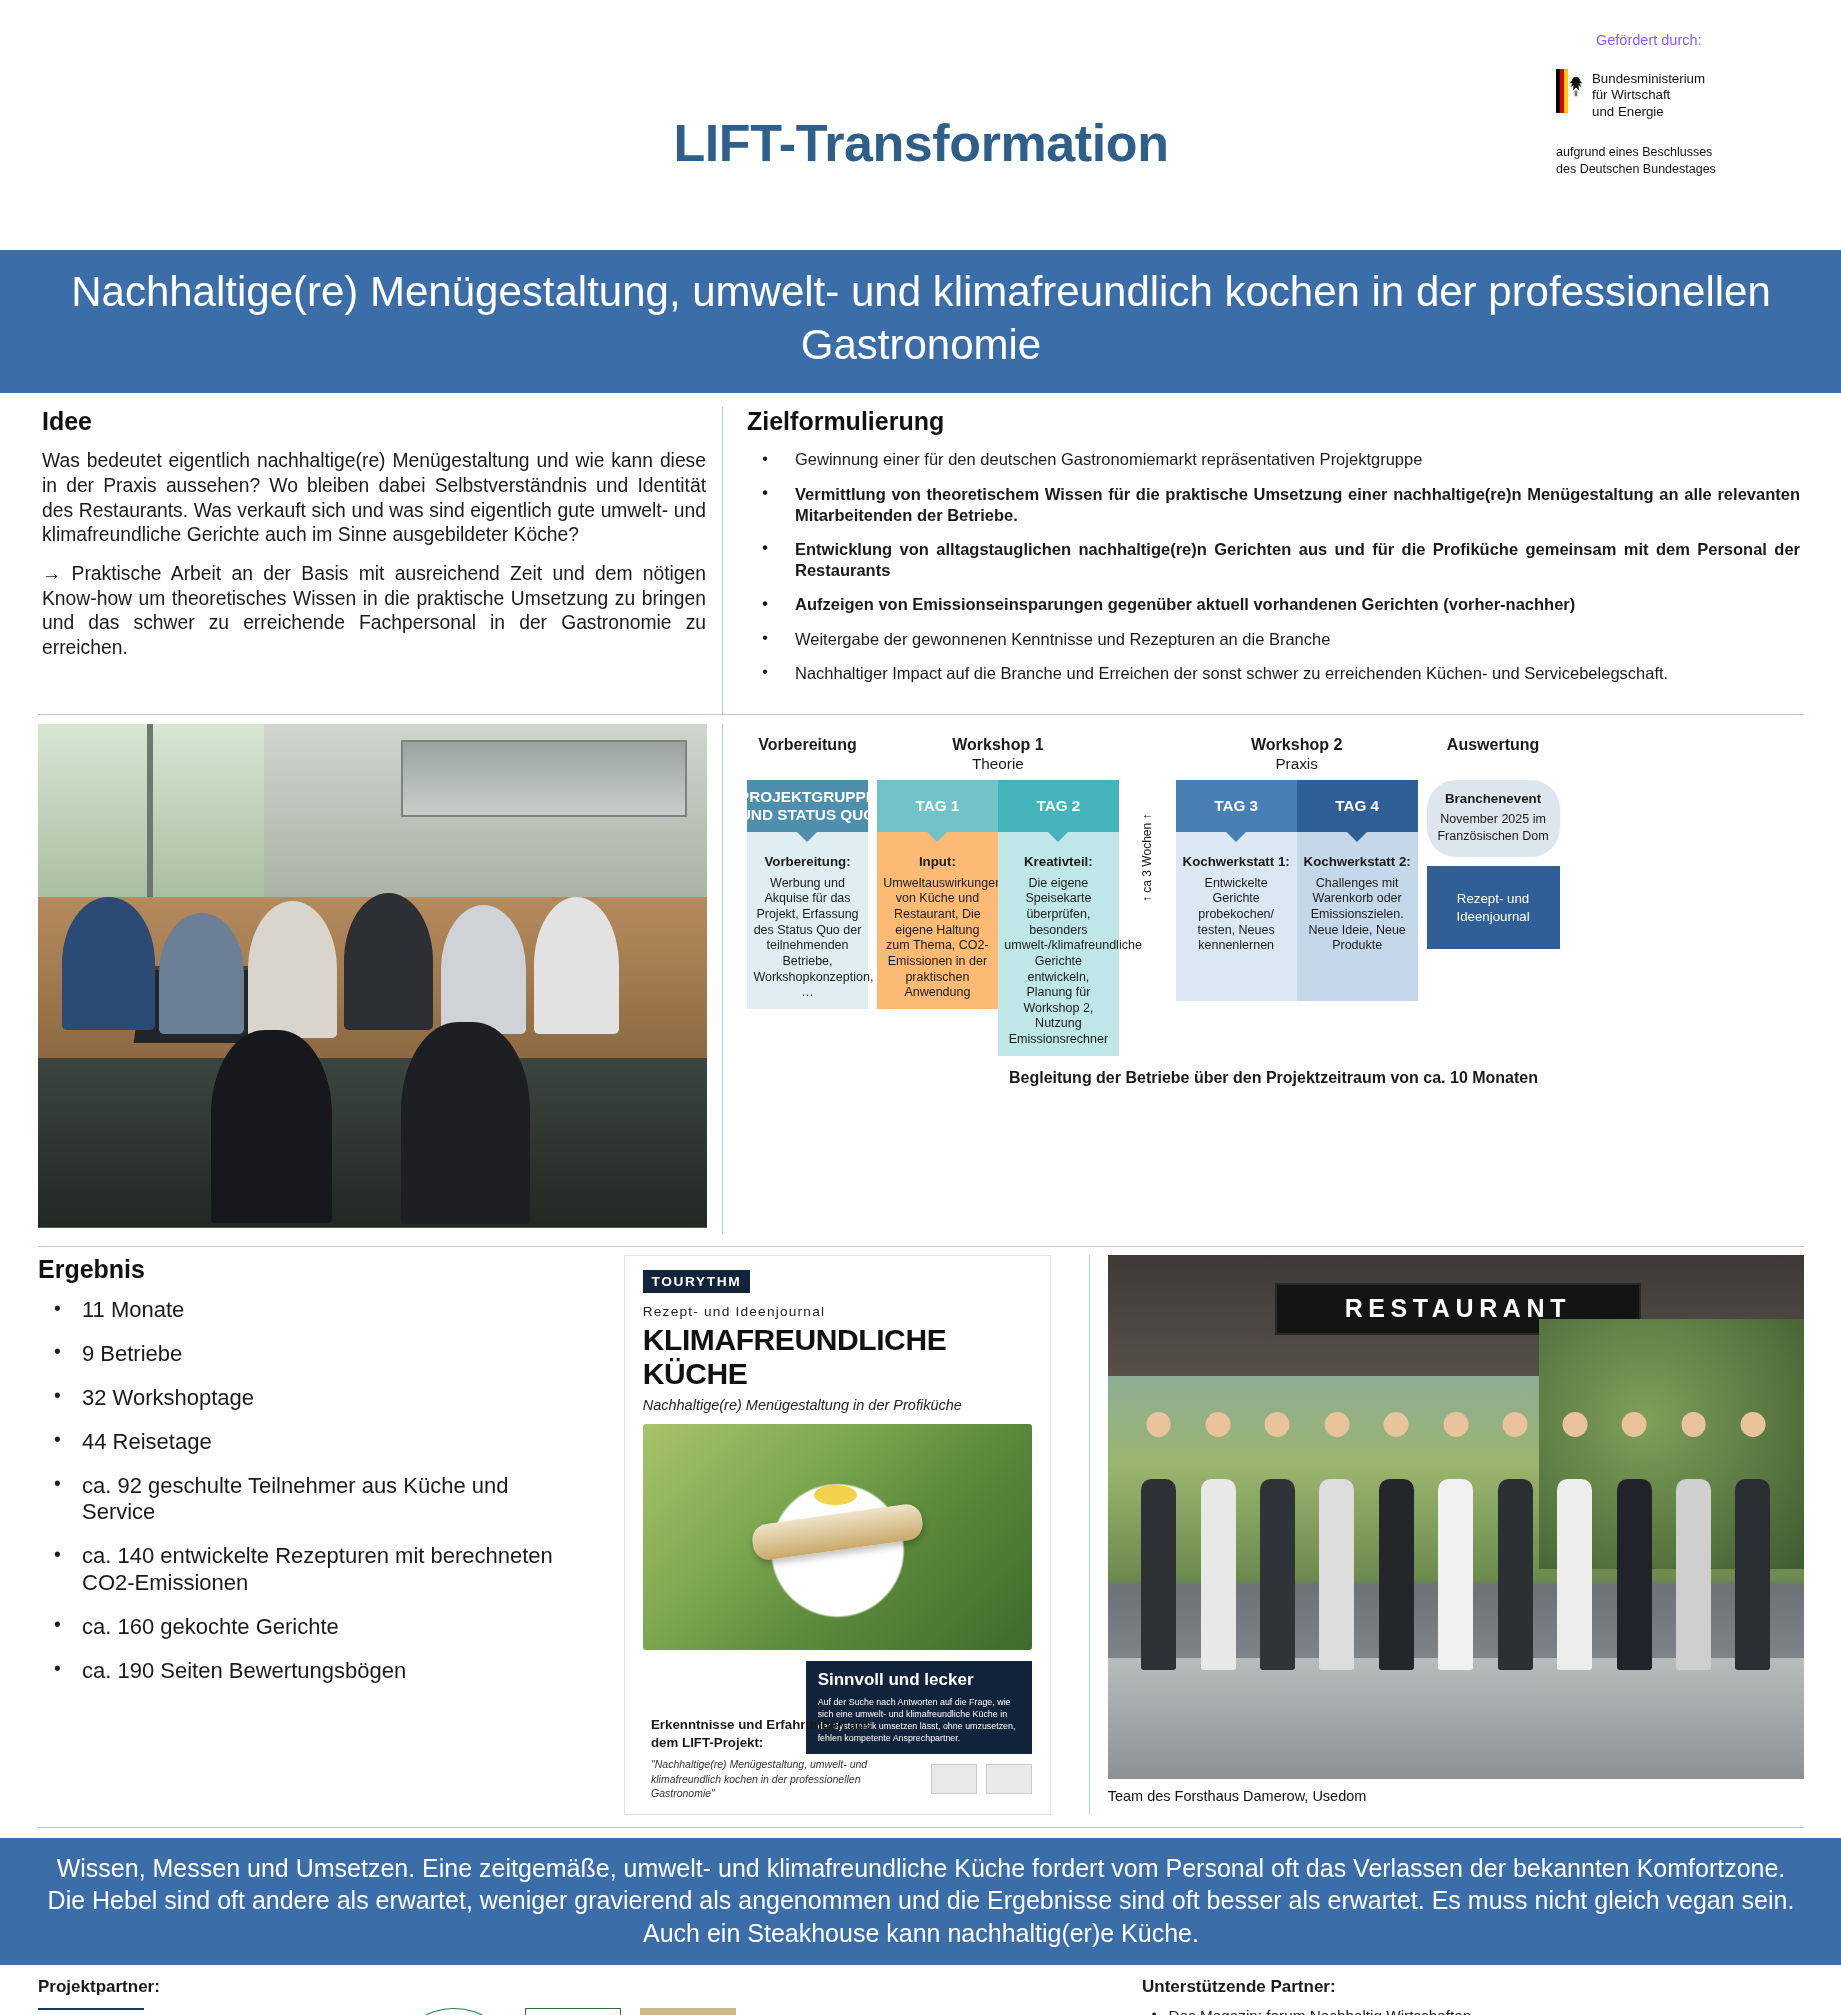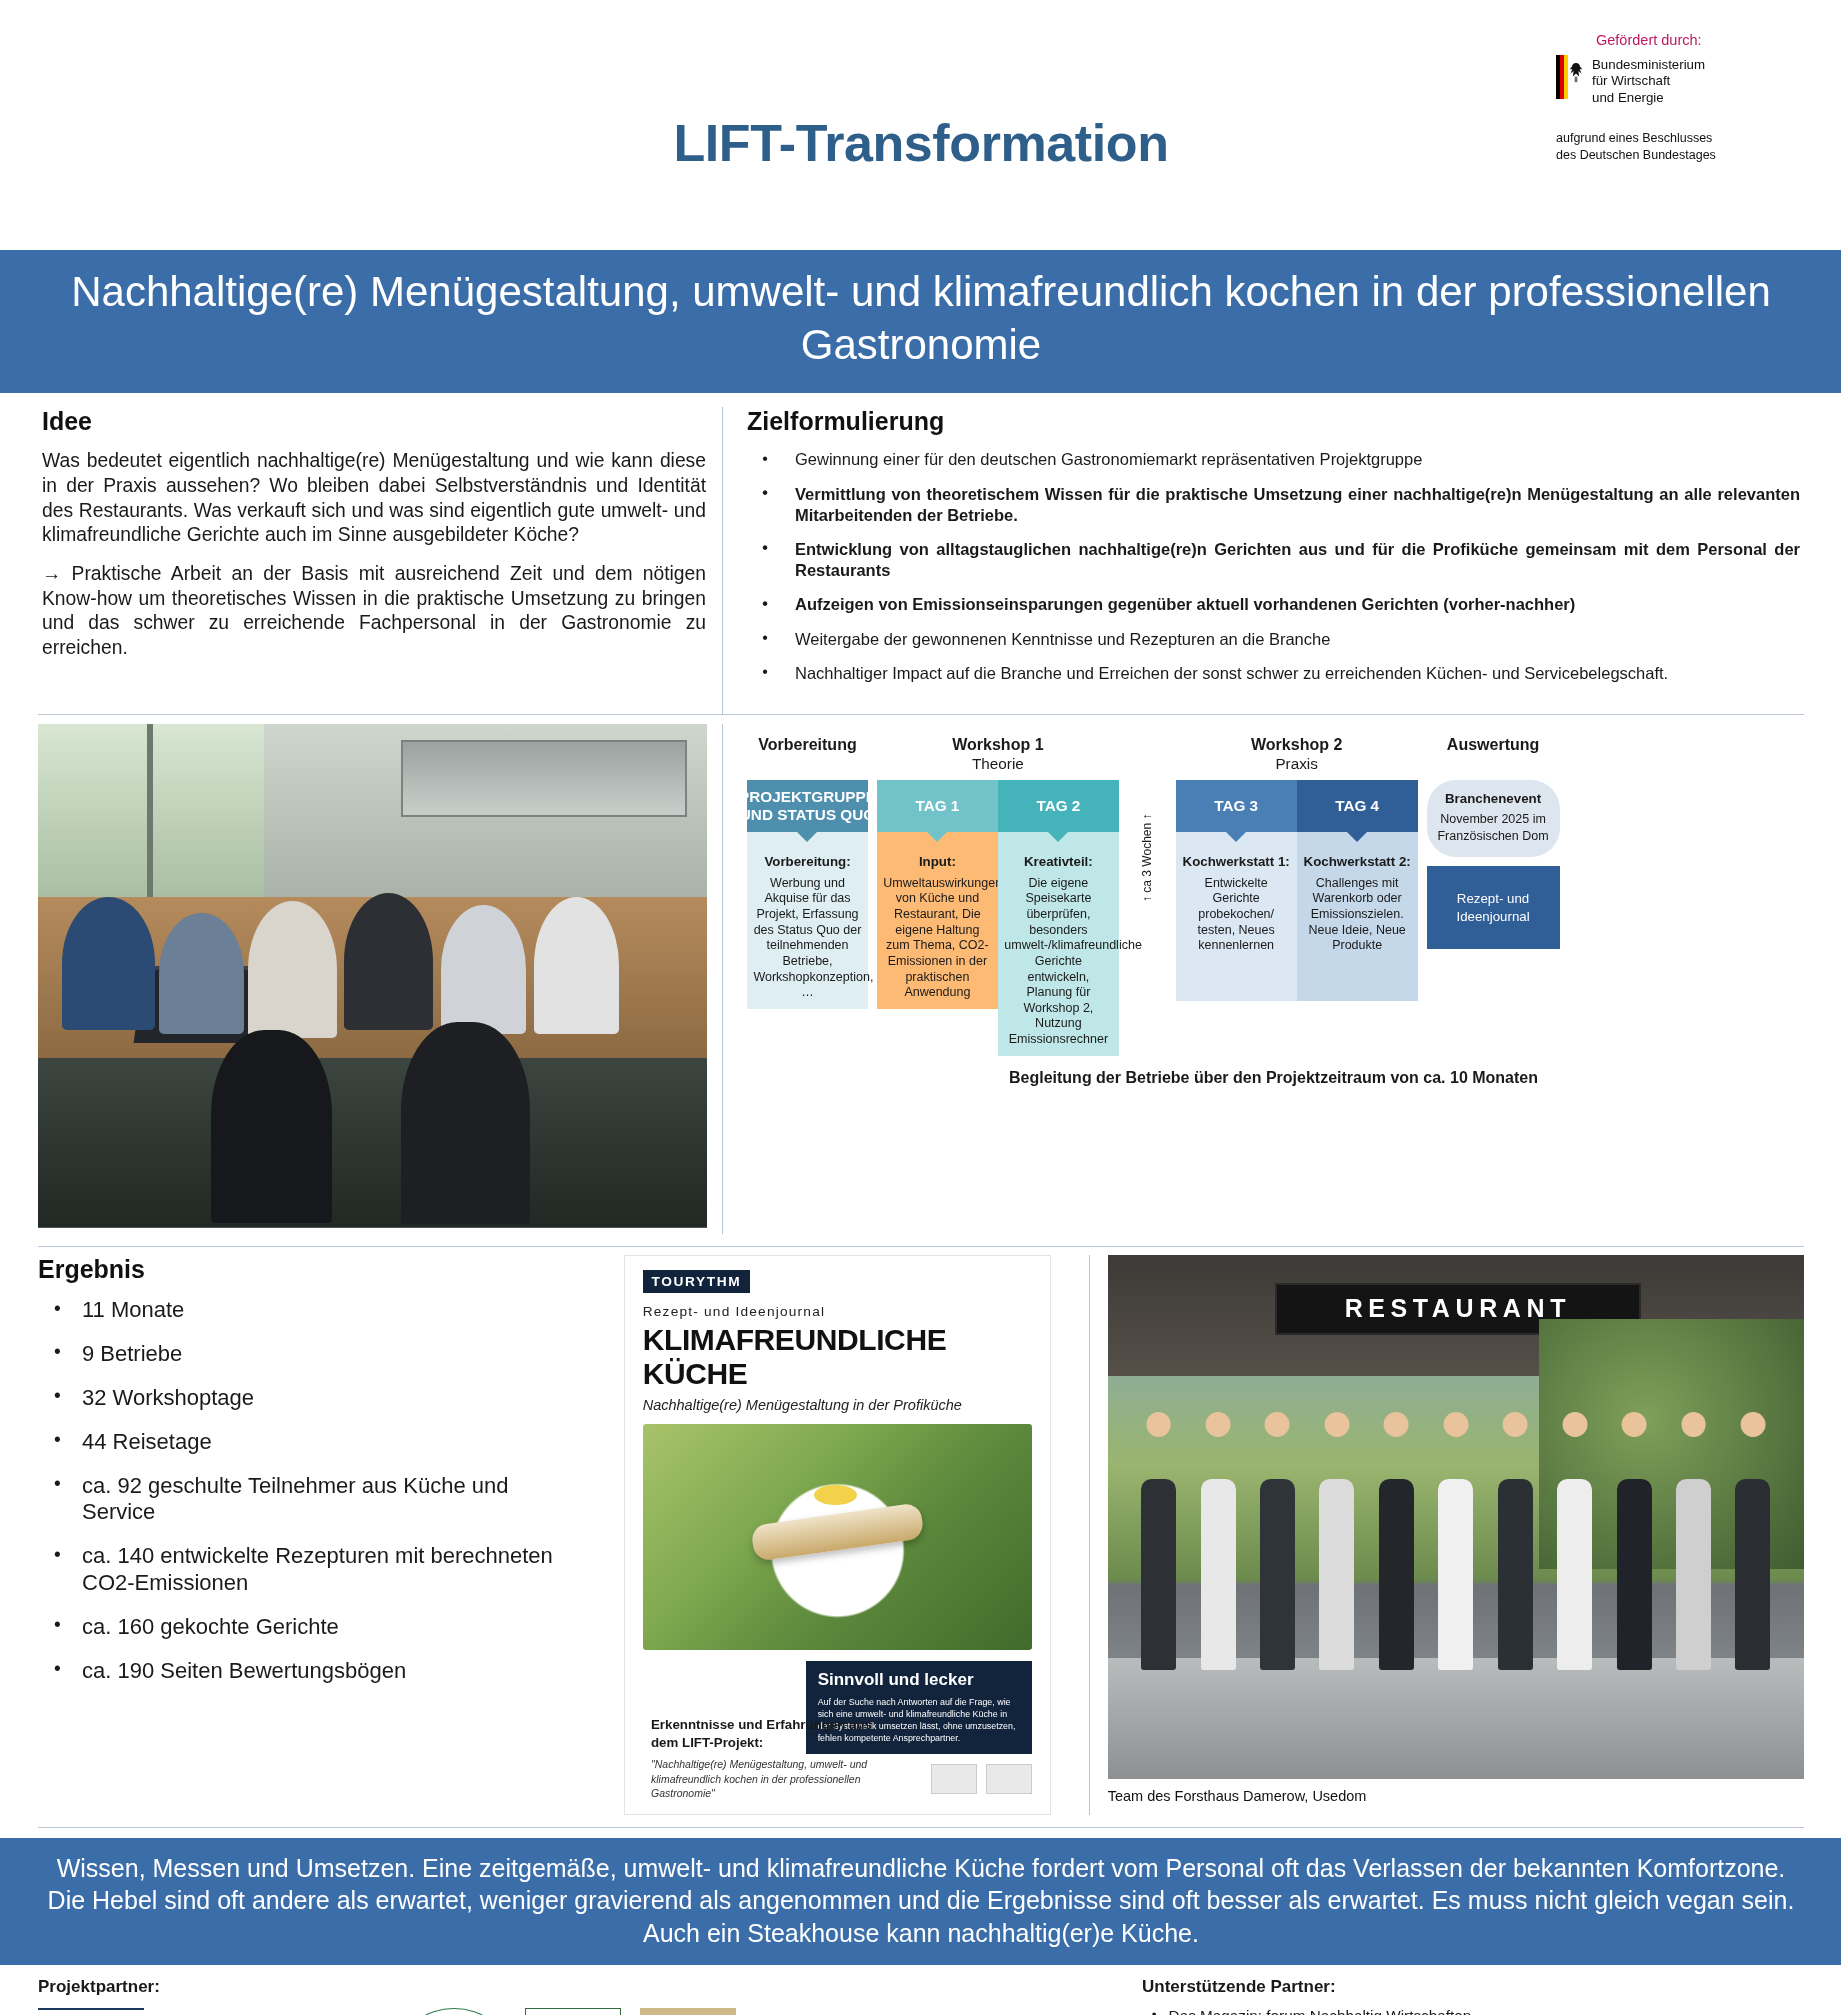--- a/index.html
+++ b/index.html
@@ -34,22 +34,22 @@
     letter-spacing:-0.4px;
   }
   .funding-block{
     position:absolute;
     right:60px; top:32px;
     width:226px;
     text-align:left;
   }
   .funding-label{
     font-size:14.5px;
-    color:#be185d;
-    margin-bottom:7px;
+    color:#8b5cf6;
+    margin-bottom:21px;
     margin-left:40px;
   }
   .funding-logo{
     display:flex;
     align-items:flex-start;
     gap:4px;
   }
   .eagle{
     width:32px;height:44px;
     flex:0 0 auto;

